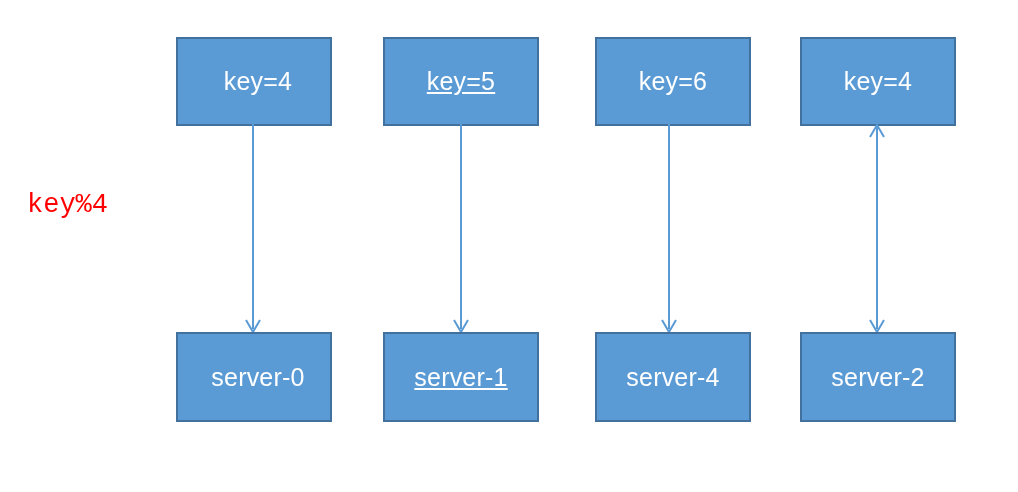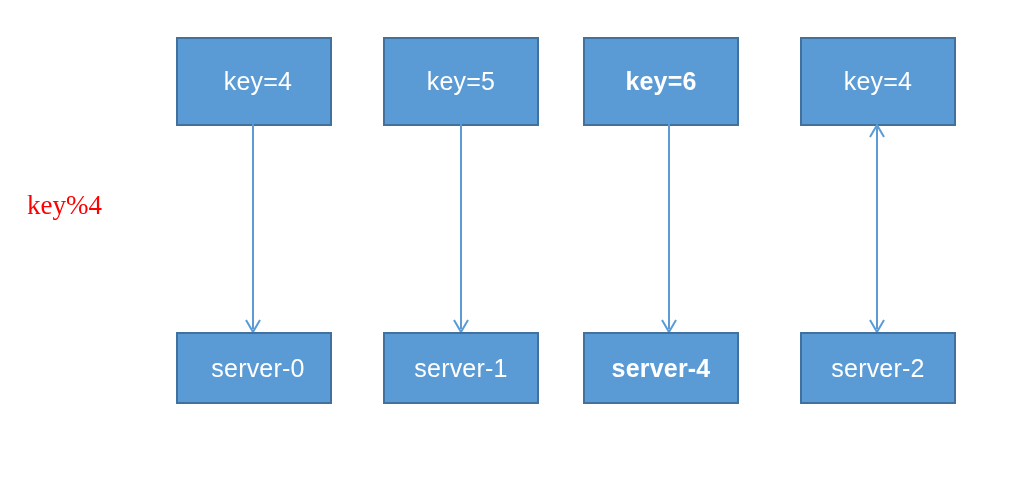--- a/index.html
+++ b/index.html
@@ -27,46 +27,46 @@
     justify-content: center;
     color: #FFFFFF;
     font-size: 25px;
     font-family: "Liberation Sans", sans-serif;
     font-weight: 400;
     letter-spacing: 0.2px;
     line-height: 1;
     user-select: none;
   }
   .key-box   { width: 156px; height: 89px; top: 37px;  }
-  .server-box{ width: 156px; height: 72px; top: 332px; }
+  .server-box{ width: 156px; height: 90px; top: 332px; }
 
   .col-0 { left: 176px; padding-left: 8px; }
-  .col-1 { left: 383px; }
-  .col-2 { left: 583px; font-weight: bold; }
+  .col-1 { left: 383px; text-decoration: underline; }
+  .col-2 { left: 595px; }
   .col-3 { left: 800px; }
 
   .connector {
     position: absolute;
     top: 120px;
     width: 40px;
     height: 218px;
     pointer-events: none;
   }
   .conn-0 { left: 233px; }
   .conn-1 { left: 441px; }
   .conn-2 { left: 649px; }
   .conn-3 { left: 857px; }
 
   .mod-label {
     position: absolute;
     left: 27px;
     top: 190px;
     color: #FF0000;
     font-size: 27px;
-    font-family: Liberation Serif, serif;
+    font-family: Liberation Mono, monospace;
     line-height: 1.15;
     white-space: nowrap;
     user-select: none;
   }
 </style>
 </head>
 <body>
 
 <div id="canvas">
 

